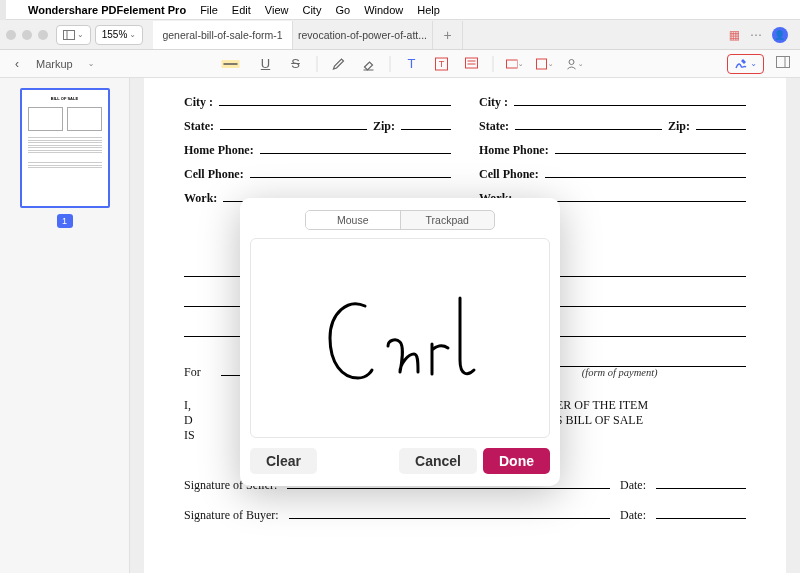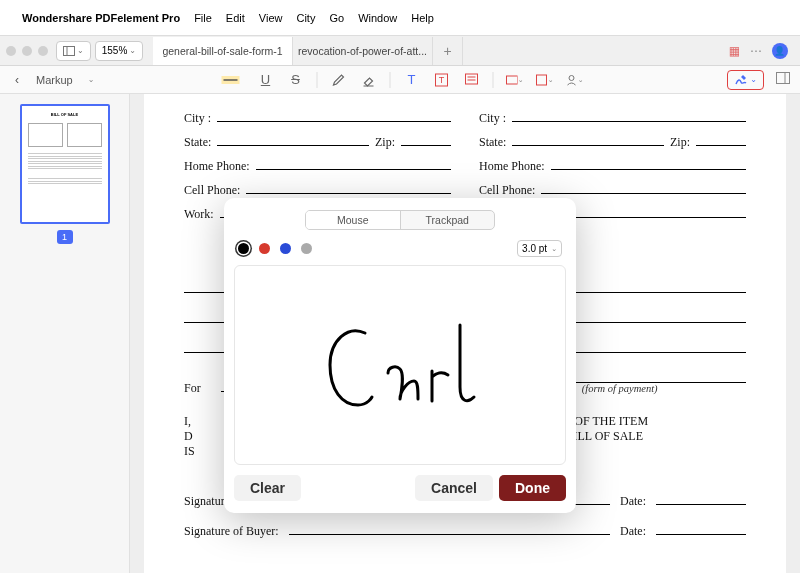--- a/index.html
+++ b/index.html
@@ -1,19 +1,19 @@
 <!DOCTYPE html>
 <html><head>
 <meta charset="utf-8">
 <style>
 * { box-sizing: border-box; margin: 0; padding: 0; }
 body { font-family: -apple-system, BlinkMacSystemFont, "Segoe UI", sans-serif; background: #e8e8e8; width: 800px; height: 573px; overflow: hidden; position: relative; }
 
 
-.menubar { background: #fff; height: 36px; display: flex; align-items: center; padding: 0 8px; gap: 14px; font-size: 11px; border-bottom: 1px solid #ddd; }
+.menubar { background: #fff; height: 20px; display: flex; align-items: center; padding: 0 8px; gap: 14px; font-size: 11px; border-bottom: 1px solid #ddd; margin-left: 6px; }
 .menubar .apple { font-size: 13px; }
 .menubar .appname { font-weight: 600; }
 .menubar span { cursor: default; }
 
 
 .titlebar { background: #f0f0f0; height: 30px; display: flex; align-items: center; padding: 0 6px; border-bottom: 1px solid #d8d8d8; }
 .traffic { display: flex; gap: 6px; padding-right: 8px; }
 .traffic i { width: 10px; height: 10px; border-radius: 50%; background: #d0d0d0; display: block; }
 .zoomctl { display: flex; align-items: center; gap: 4px; }
 .zoomctl .btn { height: 20px; padding: 0 6px; border: 1px solid #ccc; border-radius: 4px; background: #fff; font-size: 10px; display: flex; align-items: center; gap: 2px; }
@@ -43,52 +43,52 @@
 .main { display: flex; height: calc(573px - 20px - 30px - 28px); }
 .sidebar { width: 130px; background: #f6f6f6; border-right: 1px solid #e0e0e0; padding: 10px; display: flex; flex-direction: column; align-items: center; }
 .thumb { width: 90px; height: 120px; background: #fff; border: 2px solid #4a6cf7; border-radius: 2px; margin-bottom: 6px; position: relative; padding: 6px; overflow: hidden; }
 .thumb .tgrid { display: flex; gap: 4px; margin: 6px 0; }
 .thumb .tgrid div { flex: 1; height: 24px; border: 0.5px solid #aaa; }
 .thumb .ttxt { height: 1px; background: #ccc; margin: 1.5px 0; }
 .pagenum { width: 16px; height: 14px; background: #4a6cf7; color: #fff; border-radius: 3px; font-size: 9px; display: flex; align-items: center; justify-content: center; }
 
 .doc { flex: 1; background: #eee; overflow: hidden; position: relative; padding: 0 14px; }
 .page { background: #fff; width: 100%; height: 100%; padding: 8px 40px; font-family: "Times New Roman", serif; font-size: 12px; color: #111; position: relative; }
-.twocol { display: flex; gap: 28px; }
+.twocol { display: flex; gap: 28px; font-weight: bold; }
 .col { flex: 1; }
 .field { display: flex; align-items: baseline; margin: 8px 0; }
 .field label { white-space: nowrap; margin-right: 6px; }
 .field .line { flex: 1; border-bottom: 1px solid #000; height: 12px; }
 .field .line.short { flex: 0 0 50px; }
 .sold { text-align: center; margin: 18px 0; letter-spacing: 2px; }
 .bigline { border-bottom: 1px solid #000; height: 12px; margin: 18px 0; }
 .halfrow { display: flex; gap: 20px; align-items: baseline; margin: 18px 0; }
 .halfrow .line { flex: 1; border-bottom: 1px solid #000; height: 12px; }
 .fop { font-style: italic; font-size: 10.5px; color: #333; }
 .para { margin-top: 12px; }
 .sigrow { display: flex; align-items: baseline; gap: 10px; margin: 14px 0; }
 .sigrow .line { border-bottom: 1px solid #000; height: 12px; }
 .sigrow .line.sig { flex: 1; }
 .sigrow .line.date { flex: 0 0 90px; }
 
 
 .overlay { position: absolute; inset: 0; pointer-events: none; }
-.dialog { position: absolute; left: 50%; top: 198px; transform: translateX(-50%); width: 352px; background: #fff; border-radius: 10px; box-shadow: 0 8px 40px rgba(0,0,0,0.25); padding: 10px; pointer-events: auto; font-family: -apple-system, sans-serif; }
+.dialog { position: absolute; left: 50%; top: 198px; transform: translateX(-50%); width: 320px; background: #fff; border-radius: 10px; box-shadow: 0 8px 40px rgba(0,0,0,0.25); padding: 10px; pointer-events: auto; font-family: -apple-system, sans-serif; }
 .seg { width: 190px; margin: 2px auto 8px; display: flex; border: 1px solid #d0d0d0; border-radius: 5px; overflow: hidden; font-size: 10.5px; background: #f7f7f7; }
 .seg div { flex: 1; text-align: center; padding: 3px 0; cursor: pointer; color: #555; }
 .seg div.on { background: #fff; border-right: 1px solid #d0d0d0; }
 .colorrow { display: flex; align-items: center; gap: 10px; padding: 2px 4px 8px; }
 .dot { width: 11px; height: 11px; border-radius: 50%; cursor: pointer; }
 .dot.sel { box-shadow: 0 0 0 1.5px #fff, 0 0 0 3px #333; }
 .ptsel { margin-left: auto; font-size: 10px; border: 1px solid #ccc; border-radius: 4px; padding: 2px 4px; display: flex; align-items: center; cursor: pointer; gap: 4px; }
 .canvas { width: 100%; height: 200px; border: 1px solid #e6e6e6; border-radius: 6px; background: #fff; display: flex; align-items: center; justify-content: center; }
 .dlgbtns { display: flex; gap: 6px; margin-top: 10px; padding-bottom: 2px; }
 .dlgbtns .spacer { flex: 1; }
 .dlgbtn { font-size: 14px; padding: 5px 16px; border-radius: 5px; border: none; cursor: pointer; background: #f2f2f2; color: #333; font-weight: bold; }
-.dlgbtn.primary { background: #7f1d1d; color: #fff; }
+.dlgbtn.primary { background: #be185d; color: #fff; }
 </style>
 </head>
 <body>
 
 <div class="menubar">
   <span class="apple"></span>
   <span class="appname">Wondershare PDFelement Pro</span>
   <span>File</span>
   <span>Edit</span>
   <span>View</span>
@@ -333,30 +333,20 @@
     </div>
   </div>
 </div>
 
 <div class="overlay">
   <div class="dialog">
     <div class="seg">
       <div class="on">Mouse</div>
       <div>Trackpad</div>
     </div>
-    <div class="colorrow">
-      <div class="dot sel" style="background:#000"></div>
-      <div class="dot" style="background:#d63a2e"></div>
-      <div class="dot" style="background:#2a4bd7"></div>
-      <div class="dot" style="background:#aaa"></div>
-      <div class="ptsel">
-        <span>3.0 pt</span>
-        <span style="font-size:7px;color:#777">⌄</span>
-      </div>
-    </div>
     <div class="canvas">
       <svg width="200" height="140" viewBox="0 0 200 140">
         <g fill="none" stroke="#000" stroke-width="3" stroke-linecap="round" stroke-linejoin="round">
           <path d="M65 38 C48 30 30 45 30 70 C30 95 42 110 58 110 C68 110 72 102 72 102"></path>
           <path d="M88 78 C88 72 96 70 100 74 C104 78 102 94 100 104 M100 104 C100 96 108 86 114 86 C118 86 118 94 118 104"></path>
           <path d="M132 76 L132 106 M132 82 C136 78 142 76 148 80"></path>
           <path d="M160 30 L160 92 C160 108 168 108 174 102"></path>
         </g>
       </svg>
     </div>

